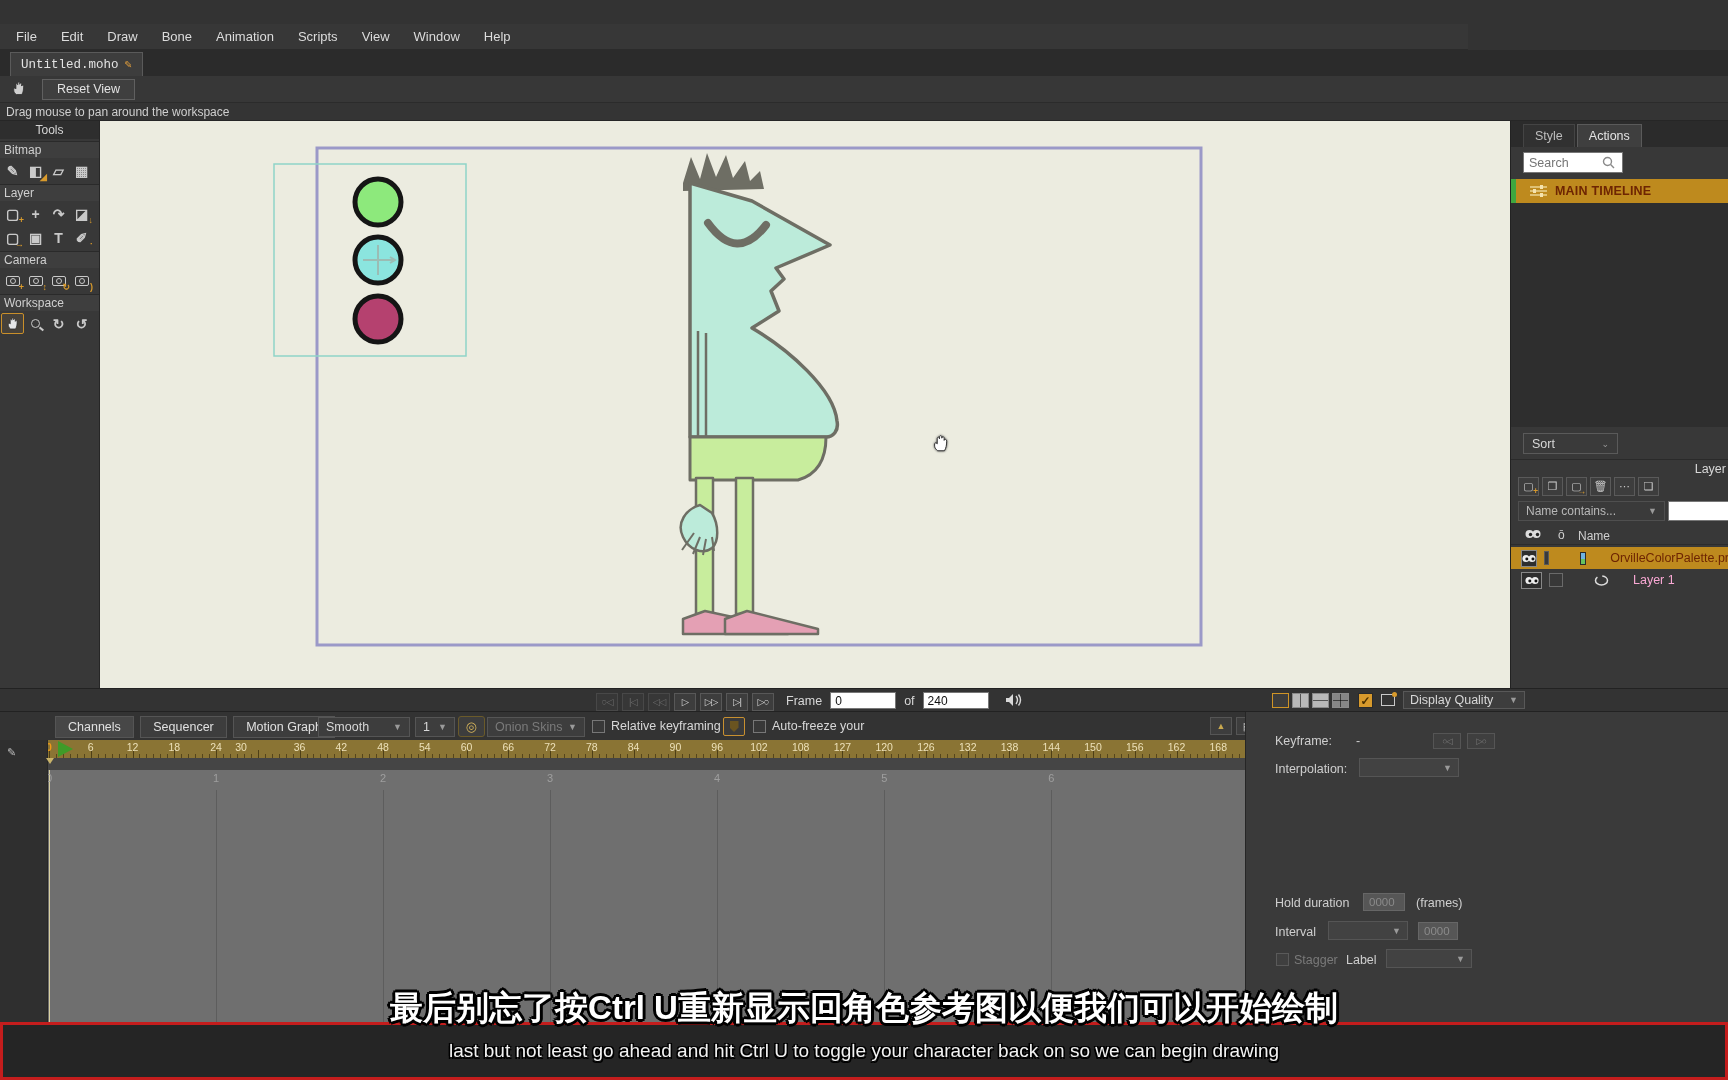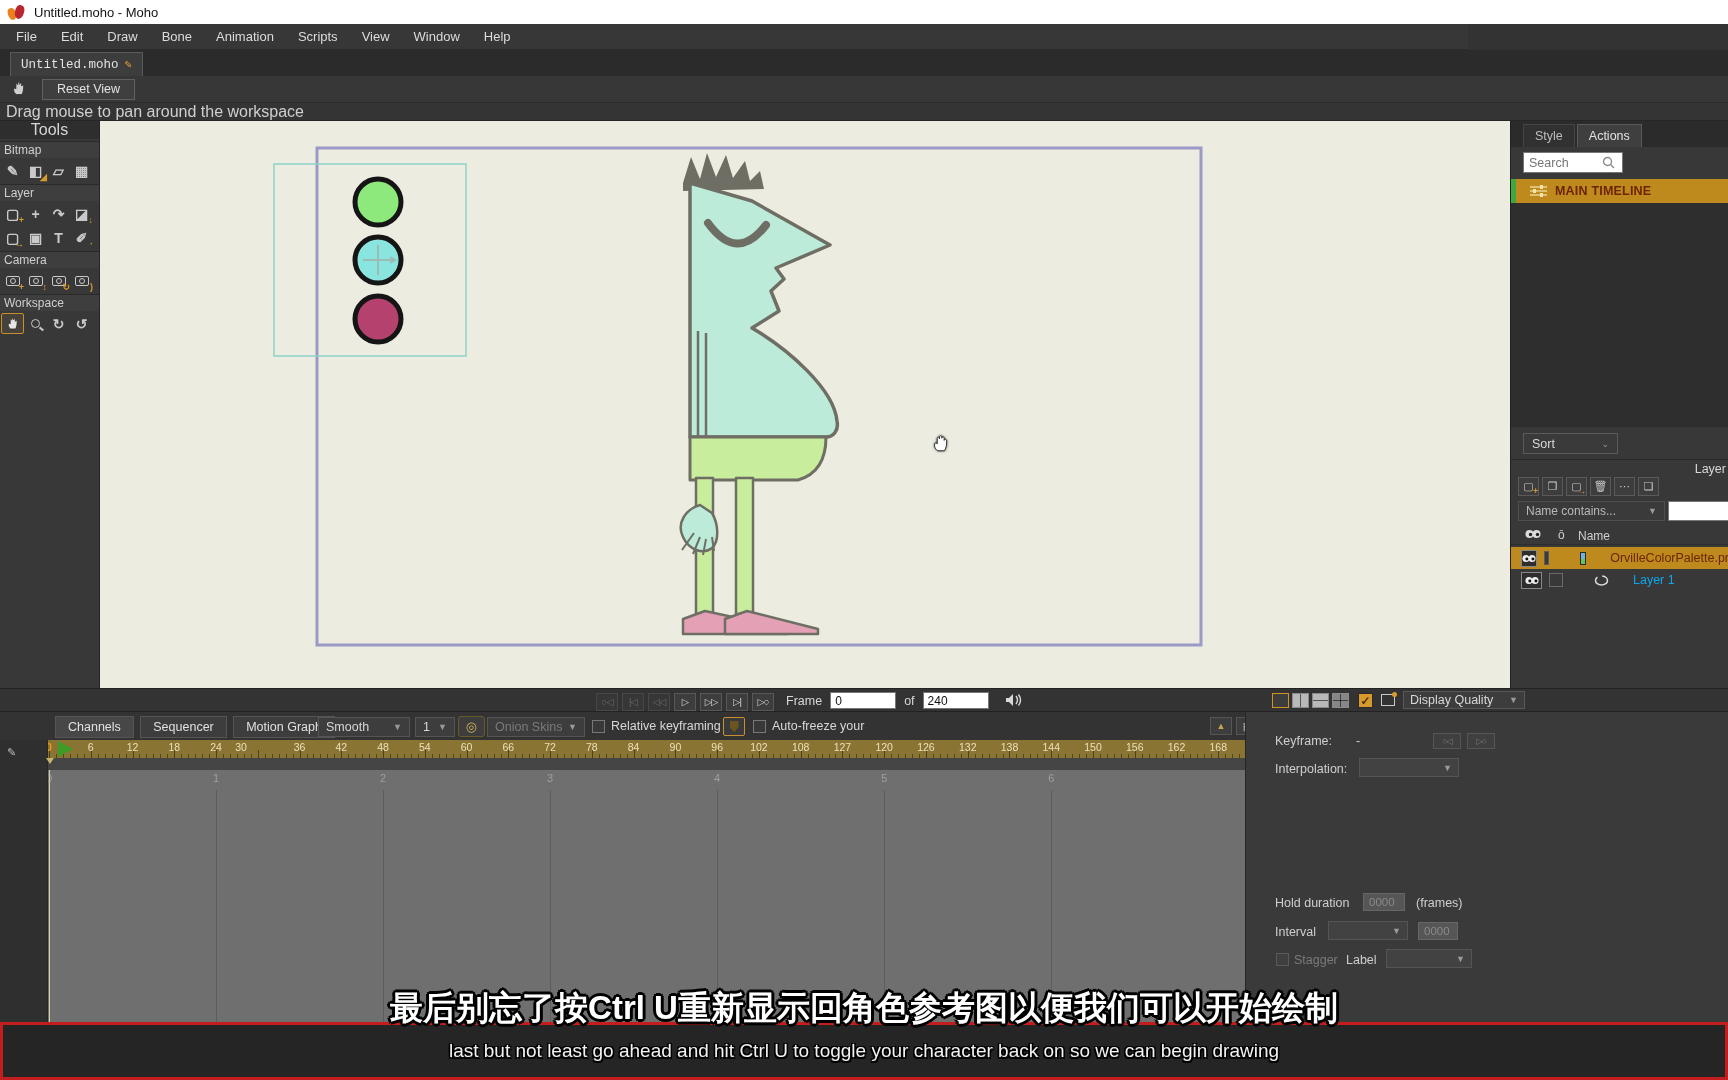--- a/index.html
+++ b/index.html
@@ -17,25 +17,25 @@
   #title-text { margin-left:9px; font-size:13px; color:#111; }
   #menu-bar { left:0; top:24px; width:1468px; height:26px; background:#373737; display:flex; align-items:center; padding-left:4px; border-bottom:1px solid #2b2b2b; }
   .menu-item { padding:0 12px; font-size:13px; color:#dcdcdc; line-height:26px; }
   #tab-row { left:0; top:50px; width:1728px; height:26px; background:#2b2b2b;font-family:Liberation Mono, monospace; }
   #doc-tab { position:absolute; left:10px; top:2px; height:24px; padding:0 10px; background:#3d3d3d; border:1px solid #5a5a5a; border-bottom:none; display:flex; align-items:center; gap:6px; font-size:12.5px; color:#e3e3e3; }
   #doc-tab .pencil { color:#e8a23c; font-size:12px; }
   #toolbar-row { left:0; top:76px; width:1728px; height:27px; background:#373737; display:flex; align-items:center; border-bottom:1px solid #2b2b2b; }
   .hand-ico { width:18px; height:18px; color:#cfcfcf; }
   #toolbar-row .hand-ico { margin-left:10px; }
   #reset-view-btn { margin-left:14px; height:21px; padding:0 14px; background:#3f3f3f; border:1px solid #606060; color:#e2e2e2; font-size:12.5px; display:flex; align-items:center; }
-  #status-row { left:0; top:103px; width:1728px; height:18px; background:#343434; color:#cfcfcf; font-size:16px; line-height:18px; padding-left:6px; border-bottom:1px solid #262626; }
+  #status-row { left:0; top:103px; width:1728px; height:18px; background:#343434; color:#cfcfcf; font-size:12px; line-height:18px; padding-left:6px; border-bottom:1px solid #262626; }
 
   
   #tools-panel { left:0; top:121px; width:100px; height:567px; background:#383838; border-right:1px solid #262626; }
-  #tools-header { height:18px; background:#2e2e2e; color:#d5d5d5; font-size:16px; text-align:center; line-height:18px; }
+  #tools-header { height:18px; background:#2e2e2e; color:#d5d5d5; font-size:12px; text-align:center; line-height:18px; }
   .tool-section-label { height:17px; background:#3e3e3e; border-top:1px solid #2a2a2a; color:#cfcfcf; font-size:12px; line-height:17px; padding-left:4px; margin-top:2px; }
   .tool-row { display:flex; padding:2px 1px 1px 1px; }
   .tool { width:23px; height:21px; display:flex; align-items:center; justify-content:center; position:relative; color:#c9c9c9; }
   .tool .glyph { font-size:14px; line-height:1; }
   .tool .affix { position:absolute; right:0; bottom:-1px; font-size:9px; color:#d89a2c; font-weight:bold; }
   .tool.sel { border:1px solid #c98f2a; background:#46413a; border-radius:2px; }
   .cam { width:14px; height:10px; border:1.4px solid #c9c9c9; border-radius:2px; position:relative; display:inline-block; }
   .cam::before { content:""; position:absolute; left:3.4px; top:1.4px; width:4.6px; height:4.6px; border:1.2px solid #c9c9c9; border-radius:50%; }
   .mag { width:9px; height:9px; border:1.6px solid #c9c9c9; border-radius:50%; position:relative; display:inline-block; }
   .mag::after { content:""; position:absolute; left:7px; top:8px; width:5px; height:1.8px; background:#c9c9c9; transform:rotate(40deg); }
@@ -93,21 +93,21 @@
   #layer-cols .name-col { position:absolute; left:67px; top:2px; }
   .layer-row { position:absolute; left:0; width:218px; height:22px; display:flex; align-items:center; }
   .layer-row.selected { background:var(--accent,#BE8A1E); }
   .eyes-btn { width:21px; height:17px; margin-left:10px; background:#2e2e2e; border:1px solid #888; display:flex; align-items:center; justify-content:center; }
   .layer-check { width:14px; height:14px; margin-left:7px; background:#3a3a3a; border:1px solid #5a5a5a; }
   .layer-check.empty { background:transparent; border-color:#6a6a6a; }
   .layer-thumb { width:15px; height:13px; margin-left:31px; border:1px solid #2a2a2a; background:linear-gradient(180deg,#6fb3e0 0 6px,#67c35e 6px); }
   .vector-ico { margin-left:31px; }
   .layer-name { margin-left:24px; font-size:12.5px; white-space:nowrap; }
   .layer-row.selected .layer-name { color:#6e2502; }
-  .layer-row .layer-name.light { color:#0ea5e9; }
+  .layer-row .layer-name.light { color:#f9a8d4; }
 
   
   #timeline { left:0; top:712px; width:1728px; height:310px; background:#333; }
   #tl-topbar { position:absolute; left:0; top:0; width:1728px; height:28px; }
   .tl-tab { height:22px; padding:0 12px; background:#3d3d3d; border:1px solid #555; color:#e0e0e0; font-size:12.5px; display:inline-flex; align-items:center; margin-right:2px; }
   .tl-tab.active { background:#474747; }
   #tl-tabs { position:absolute; left:55px; top:4px; }
   .tl-dd { position:absolute; top:5px; height:20px; background:#3d3d3d; border:1px solid #555; color:#d8d8d8; font-size:12.5px; display:flex; align-items:center; justify-content:space-between; padding:0 7px; }
   #onion-btn { position:absolute; left:458px; top:4px; width:27px; height:21px; background:#3d3d3d; border:1px solid #6a5a2a; border-radius:3px; color:#d4b35a; font-size:13px; display:flex; align-items:center; justify-content:center; }
   .tl-check { position:absolute; top:8px; width:13px; height:13px; background:#383838; border:1px solid #777; }
@@ -146,27 +146,20 @@
   #footer { left:0; top:1022px; width:1728px; height:58px; background:#252525; border:3px solid #c41d1d; z-index:4; }
   #author { position:absolute; left:28px; top:10px; font-size:28px; font-weight:bold; color:#909090; }
   #subtitle-en { position:absolute; left:0; top:15px; width:1722px; text-align:center; font-size:19px; color:#f2f2f2;
     text-shadow:1.5px 1.5px 0 #000,-1.5px 1.5px 0 #000,1.5px -1.5px 0 #000,-1.5px -1.5px 0 #000; }
 </style>
 </head>
 <body>
 
 <div id="app">
 
-  <div class="abs" id="title-bar">
-    <span id="moho-logo">
-        <i></i>
-        <i></i>
-      </span>
-    <span id="title-text">Untitled.moho - Moho</span>
-  </div>
 
   <div class="abs" id="menu-bar">
       <div class="menu-item">File</div>
       <div class="menu-item">Edit</div>
       <div class="menu-item">Draw</div>
       <div class="menu-item">Bone</div>
       <div class="menu-item">Animation</div>
       <div class="menu-item">Scripts</div>
       <div class="menu-item">View</div>
       <div class="menu-item">Window</div>

